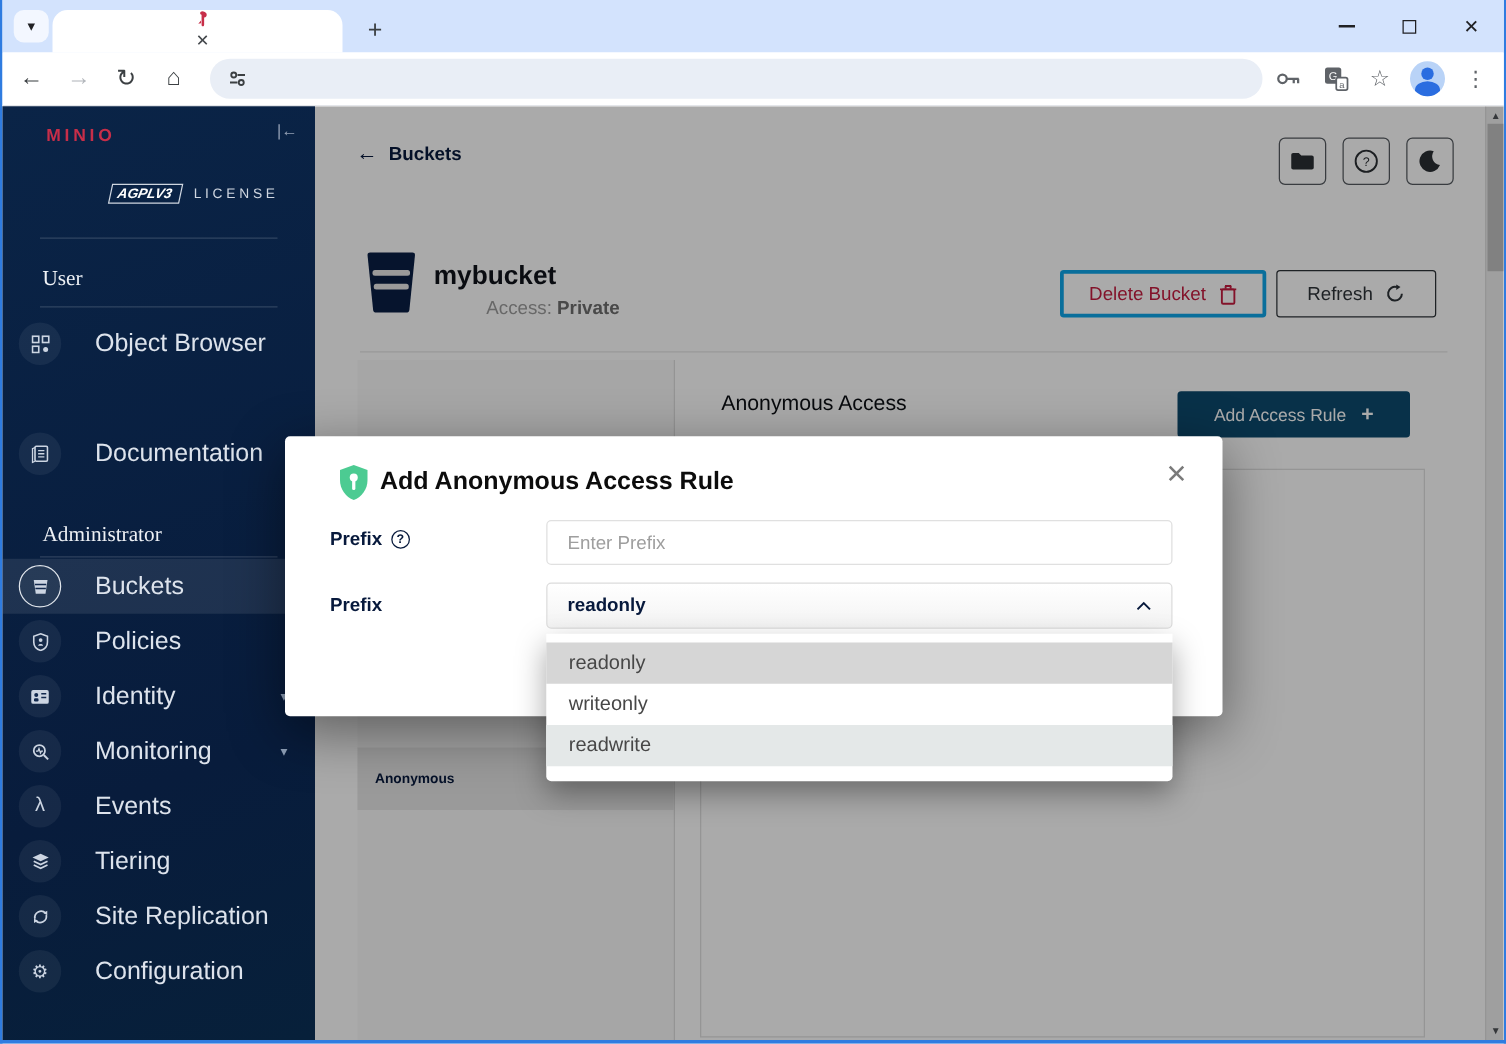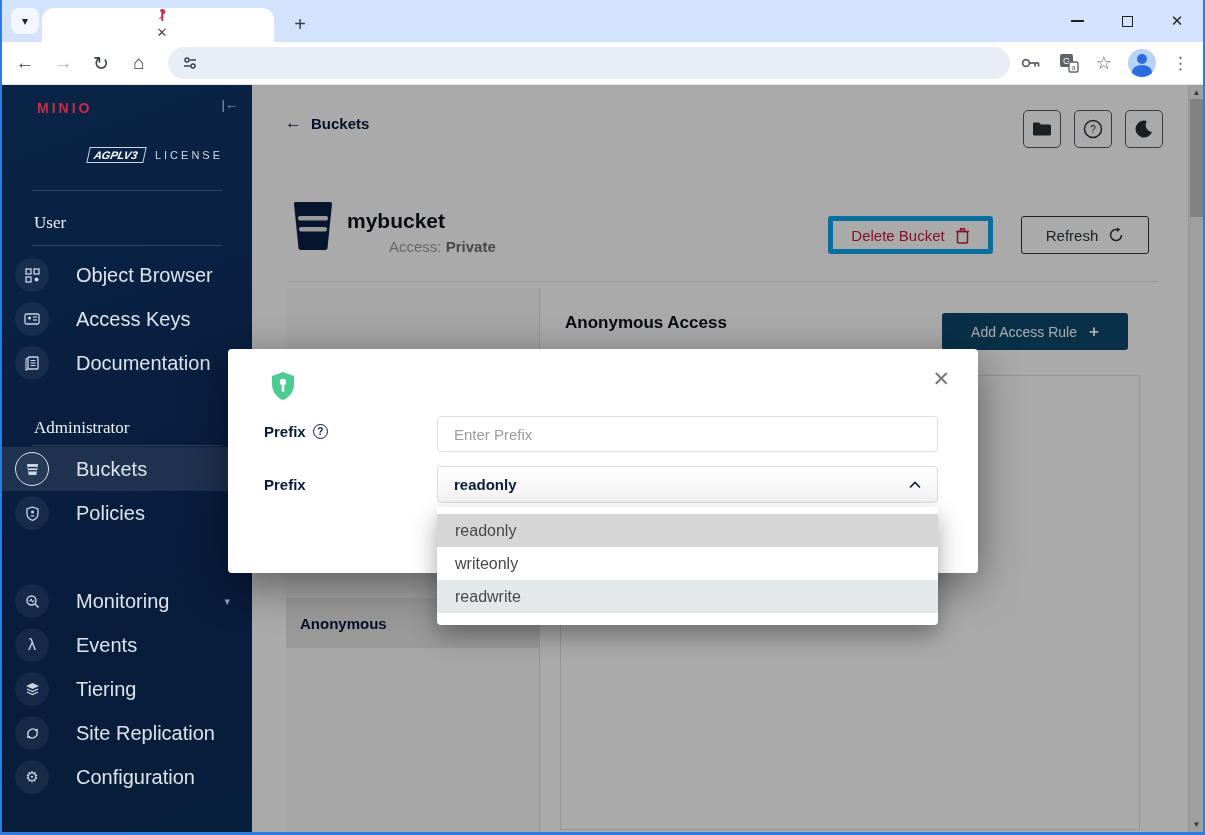--- a/index.html
+++ b/index.html
@@ -67,30 +67,30 @@
   .back-arrow { font-size:17px; color:#07193C; }
   .back-text { font-size:15px; font-weight:bold; color:#07193C; }
   .hdr-btn { position:absolute; top:25px; width:38px; height:38px; border:1px solid #565b61; border-radius:5px;
              background:#fff; display:flex; align-items:center; justify-content:center; color:#2b2f33; cursor:pointer; }
   .bucket-ic { position:absolute; left:38px; top:116px; }
   .bucket-name { position:absolute; left:95px; top:124px; font-size:21px; font-weight:bold; color:#10131a; }
   .bucket-access { position:absolute; left:95px; top:153px; font-size:15px; color:#9c9c9c;margin-left:42px; }
   .bucket-access b { color:#6e6e6e; }
   .btn-outline { position:absolute; top:131px; height:38px; border-radius:3px; background:#fff; display:flex;
                  align-items:center; justify-content:center; gap:10px; font-size:15px; cursor:pointer; }
-  .btn-delete { left:576px; width:165px; border:5px solid #0ea5e9; color:#c51c3f; }
+  .btn-delete { left:596px; width:165px; border:3px solid #0ea5e9; color:#c51c3f; }
   .btn-refresh { left:769px; width:128px; border:1px solid #2e3338; color:#2e3338; }
   .hdr-div { position:absolute; left:36px; width:870px; top:196px; height:1px; background:#e6e6e6; }
 
   .tabs-col { position:absolute; left:34px; top:203px; bottom:0; width:254px; background:#fafafa; border-right:1px solid #dedede; }
   .tab-row { position:absolute; left:0; width:100%; height:50px; display:flex; align-items:center; padding-left:14px; cursor:pointer; }
   .tab-row.plain { top:0; font-size:15px; color:#5f6368; }
-  .tab-row.selected { top:310px; background:#e7e7e7; font-size:15px; font-weight:bold; color:#07193C; }
-
-  .panel-title { position:absolute; left:313px; top:228px; font-size:17px; font-weight:bold; color:#0c0f14; }
+  .tab-row.selected { top:310px; background:#e7e7e7; font-size:11px; font-weight:bold; color:#07193C; }
+
+  .panel-title { position:absolute; left:325px; top:228px; font-size:17px; font-weight:normal; color:#0c0f14; }
   .btn-add { position:absolute; left:690px; top:228px; width:186px; height:37px; background:#0c4a6e; color:#fff;
              border-radius:3px; display:flex; align-items:center; justify-content:center; gap:12px; font-size:14px; cursor:pointer; }
   .btn-add .plus { font-size:17px; font-weight:bold; }
   .panel-box { position:absolute; left:308px; top:290px; width:580px; height:455px; border:1px solid #e0e0e0; background:#fff; }
 
   
   .scrollbar { position:absolute; right:0; top:0; bottom:0; width:15px; background:#efefef; border-left:1px solid #e0e0e0; }
   .sb-arrow { position:absolute; left:0; width:15px; text-align:center; font-size:8px; color:#505357; }
   .sb-thumb { position:absolute; left:1px; top:14px; width:13px; height:118px; background:#c2c2c2; cursor:pointer; }
 
@@ -194,31 +194,20 @@
         <span class="nav-circle">
           <svg width="15" height="15" viewBox="0 0 15 15">
               <rect x="1" y="1" width="5" height="5" fill="none" stroke="#ccd5e2" stroke-width="1.3"></rect>
               <rect x="9" y="1" width="5" height="5" fill="none" stroke="#ccd5e2" stroke-width="1.3"></rect>
               <rect x="1" y="9" width="5" height="5" fill="none" stroke="#ccd5e2" stroke-width="1.3"></rect>
               <circle cx="11.5" cy="11.5" r="2" fill="#ccd5e2"></circle>
             </svg>
         </span>
         <span class="nav-label">Object Browser</span>
       </div>
-      <div class="nav-row" style="top:212px">
-        <span class="nav-circle">
-          <svg width="16" height="14" viewBox="0 0 16 14">
-              <rect x="1" y="2" width="14" height="10" rx="1.5" fill="none" stroke="#ccd5e2" stroke-width="1.3"></rect>
-              <circle cx="5.5" cy="6" r="1.6" fill="#ccd5e2"></circle>
-              <line x1="9" y1="5" x2="13" y2="5" stroke="#ccd5e2" stroke-width="1.2"></line>
-              <line x1="9" y1="8" x2="13" y2="8" stroke="#ccd5e2" stroke-width="1.2"></line>
-            </svg>
-        </span>
-        <span class="nav-label">Access Keys</span>
-      </div>
       <div class="nav-row" style="top:256px">
         <span class="nav-circle">
           <svg width="14" height="15" viewBox="0 0 14 15">
               <rect x="3" y="1" width="10" height="12" rx="1" fill="none" stroke="#ccd5e2" stroke-width="1.3"></rect>
               <line x1="5.5" y1="4.5" x2="10.5" y2="4.5" stroke="#ccd5e2" stroke-width="1.1"></line>
               <line x1="5.5" y1="7" x2="10.5" y2="7" stroke="#ccd5e2" stroke-width="1.1"></line>
               <line x1="5.5" y1="9.5" x2="10.5" y2="9.5" stroke="#ccd5e2" stroke-width="1.1"></line>
               <path d="M3 13 L1 14 L1 3 L3 2" fill="none" stroke="#ccd5e2" stroke-width="1.1"></path>
             </svg>
         </span>
@@ -240,20 +229,33 @@
       </div>
       <div class="nav-row" style="top:406px">
         <span class="nav-circle">
           <svg width="13" height="15" viewBox="0 0 13 15">
               <path d="M6.5 1 L12 3 V7.5 C12 11 9.5 13.4 6.5 14.4 C3.5 13.4 1 11 1 7.5 V3 Z" fill="none" stroke="#ccd5e2" stroke-width="1.3"></path>
               <circle cx="6.5" cy="6" r="1.5" fill="#ccd5e2"></circle>
               <path d="M4.5 10.5 C4.5 8.8 8.5 8.8 8.5 10.5" fill="#ccd5e2"></path>
             </svg>
         </span>
         <span class="nav-label">Policies</span>
+      </div>
+      <div class="nav-row" style="top:450px">
+        <span class="nav-circle">
+          <svg width="16" height="13" viewBox="0 0 16 13">
+              <rect x="1" y="1" width="14" height="11" rx="1.5" fill="#ccd5e2"></rect>
+              <circle cx="5" cy="5" r="1.6" fill="#12294e"></circle>
+              <rect x="3.2" y="7.5" width="3.6" height="2.6" rx="1" fill="#12294e"></rect>
+              <line x1="9" y1="4" x2="13" y2="4" stroke="#12294e" stroke-width="1.2"></line>
+              <line x1="9" y1="7" x2="13" y2="7" stroke="#12294e" stroke-width="1.2"></line>
+            </svg>
+        </span>
+        <span class="nav-label">Identity</span>
+        <span class="nav-chev">▾</span>
       </div>
       <div class="nav-row" style="top:494px">
         <span class="nav-circle">
           <svg width="15" height="15" viewBox="0 0 15 15">
               <circle cx="6.5" cy="6.5" r="4.5" fill="none" stroke="#ccd5e2" stroke-width="1.4"></circle>
               <line x1="10" y1="10" x2="13.5" y2="13.5" stroke="#ccd5e2" stroke-width="1.6"></line>
               <polyline points="3.8,6.8 5.4,6.8 6.2,4.8 7.4,8.4 8.2,6.8 9.4,6.8" fill="none" stroke="#ccd5e2" stroke-width="1"></polyline>
             </svg>
         </span>
         <span class="nav-label">Monitoring</span>
@@ -369,20 +371,21 @@
     </div>
 
     <div class="modal">
       <span class="modal-shield">
         <svg width="26" height="30" viewBox="0 0 26 30">
             <path d="M13 1 L24 5 V13 C24 20.5 19.5 26.5 13 29 C6.5 26.5 2 20.5 2 13 V5 Z" fill="#4CCB92"></path>
             <circle cx="13" cy="11" r="3.2" fill="#fff"></circle>
             <rect x="11.7" y="13" width="2.6" height="8" rx="1.2" fill="#fff"></rect>
           </svg>
       </span>
+      <div class="modal-title">Add Anonymous Access Rule</div>
       <span class="modal-close">✕</span>
 
       <div class="fld-label" style="top:74px">
         <span>Prefix</span>
         <span class="help-circ">?</span>
       </div>
       <input class="prefix-input" type="text" placeholder="Enter Prefix" style="">
 
       <div class="fld-label" style="top:127px">
         <span>Prefix</span>

